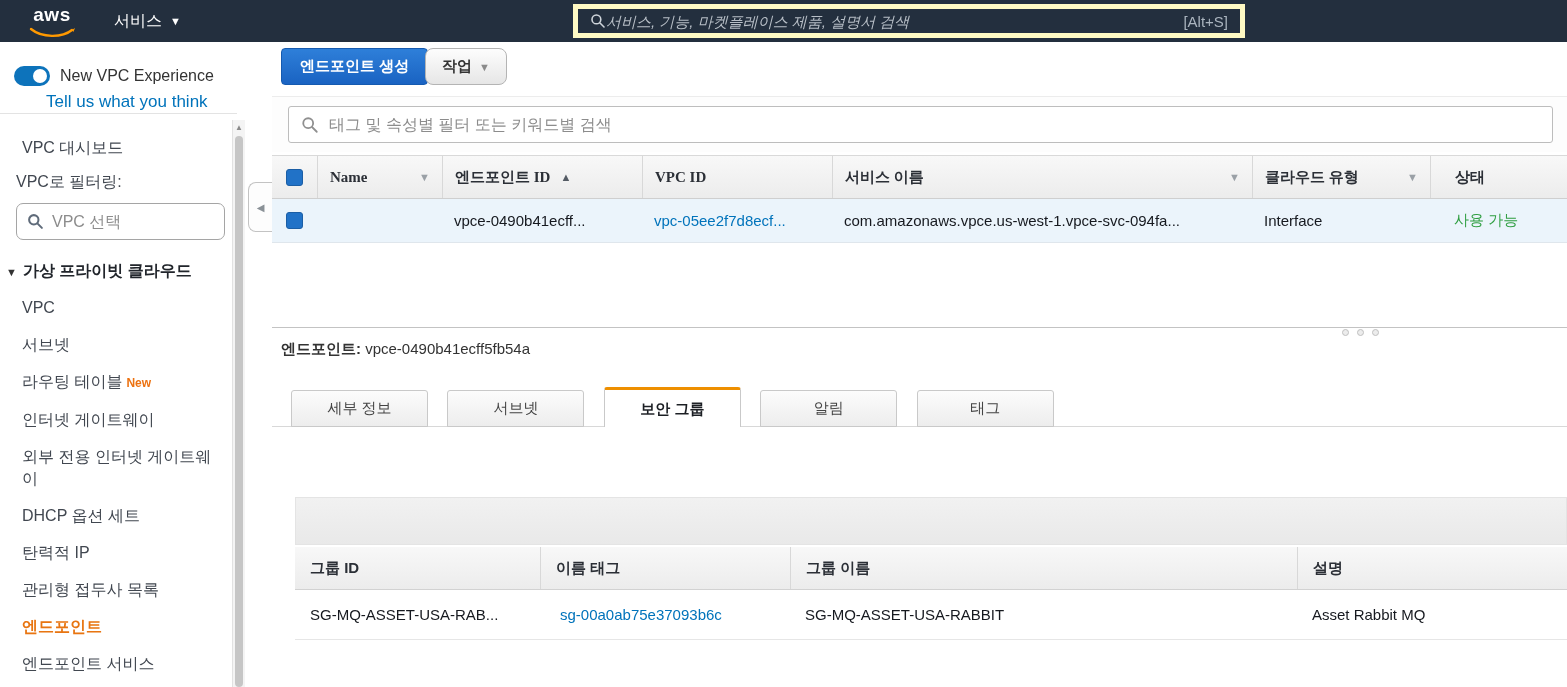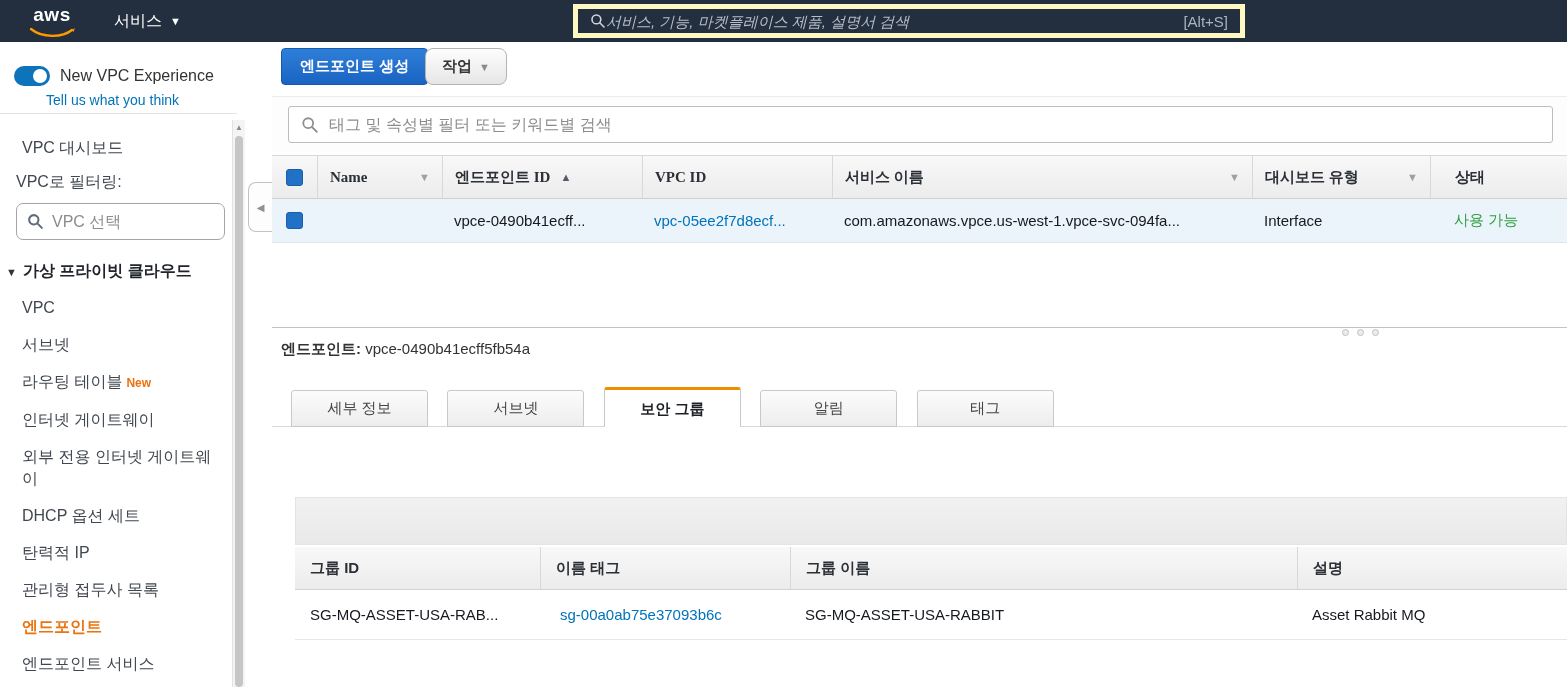--- a/index.html
+++ b/index.html
@@ -17,21 +17,21 @@
   .nav-search input { flex:1; background:transparent; border:none; outline:none; font-style:italic; font-size:15px; color:#d4dada; font-family:inherit; }
   .nav-search input::placeholder { color:#b8bfc7; font-style:italic; }
   .nav-search .shortcut { color:#aab4be; font-size:15px; }
 
   
   .sidebar { position:absolute; left:0; top:42px; width:272px; bottom:0; background:#fff; }
   .exp-row { position:absolute; left:14px; top:24px; display:flex; align-items:center; gap:10px; }
   .toggle { position:relative; width:36px; height:20px; background:#0d73bb; border-radius:10px; display:inline-block; cursor:pointer; }
   .toggle .knob { position:absolute; right:3px; top:3px; width:14px; height:14px; background:#fff; border-radius:50%; }
   .exp-label { font-size:16px; color:#333; }
-  .feedback { position:absolute; left:46px; top:50px; font-size:14px; color:#0073bb; cursor:pointer; }
+  .feedback { position:absolute; left:46px; top:50px; font-size:17px; color:#0073bb; cursor:pointer; }
   .side-divider { position:absolute; left:0; top:71px; width:237px; border-top:1px solid #e3e3e3; }
   .dash-link { position:absolute; left:22px; top:96px; font-size:16px; color:#414750; cursor:pointer; }
   .filter-label { position:absolute; left:16px; top:130px; font-size:16px; color:#414750;text-align:center; }
   .vpc-select { position:absolute; left:16px; top:161px; width:209px; height:37px; border:1px solid #a5a5a5; border-radius:7px; background:#fff; display:flex; align-items:center; padding:0 10px; gap:8px; }
   .vpc-select input { flex:1; border:none; outline:none; font-size:16px; color:#444; width:100%; font-family:inherit; }
   .vpc-select input::placeholder { color:#8c8c8c; }
   .section-head { position:absolute; left:6px; top:219px; font-size:16px; font-weight:bold; color:#21252b; }
   .section-head .tri { font-size:11px; margin-right:6px; color:#333; }
   .side-list { position:absolute; left:22px; top:248px; width:202px; list-style:none; }
   .side-list li { padding:7px 0 8px; font-size:16px; line-height:22px; color:#414750; cursor:pointer; }
@@ -203,21 +203,21 @@
             <span class="sort asc">▲</span>
           </div>
         <div class="cell hcell c-vpcid">
             <span>VPC ID</span>
           </div>
         <div class="cell hcell c-svc">
             <span>서비스 이름</span>
             <span class="sort">▼</span>
           </div>
         <div class="cell hcell c-type">
-            <span>대시보드 유형</span>
+            <span>클라우드 유형</span>
             <span class="sort">▼</span>
           </div>
         <div class="cell hcell c-status">
             <span>상태</span>
           </div>
       </div>
       <div class="ep-row">
         <div class="cell c-select">
             <span class="checkbox"></span>
           </div>

